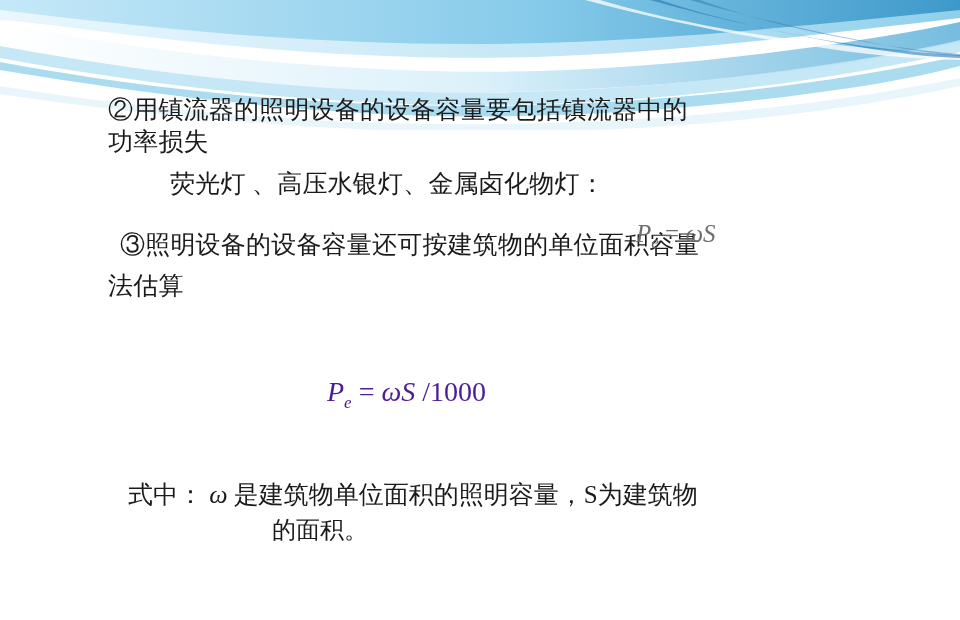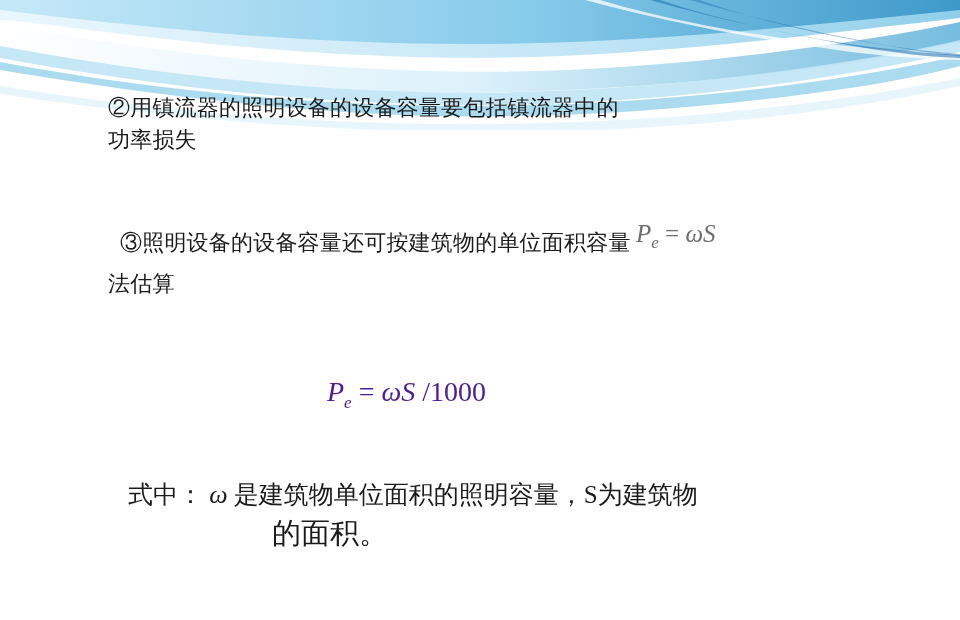--- a/index.html
+++ b/index.html
@@ -32,21 +32,21 @@
   .content {
     position: absolute;
     top: 86px;
     left: 0;
     width: 960px;
     height: 520px;
   }
   .line {
     position: absolute;
     color: #1b1b1b;
-    font-size: 22px;
+    font-size: 25px;
     line-height: 1.25;
     white-space: nowrap;
     letter-spacing: 0.2px;
   }
   .l1 { left: 108px; top: 8px; }
   .l2 { left: 108px; top: 40px; }
   .l3 { left: 170px; top: 82px; }
   .l4 { left: 120px; top: 130px; margin-top: 13px; }
   .l5 { left: 108px; top: 184px; text-align: right; }
   .overlay-faded {
@@ -79,21 +79,21 @@
     left: 128px;
     top: 392px;
     font-size: 25px;
     color: #1b1b1b;
     white-space: nowrap;
   }
   .note2 {
     position: absolute;
     left: 272px;
     top: 428px;
-    font-size: 29px;
+    font-size: 24px;
     color: #1b1b1b;
     white-space: nowrap;
   }
   .omega {
     font-family: "Liberation Serif", "DejaVu Serif", serif;
     font-style: italic;
     font-size: 26px;
   }
 </style>
 </head>
@@ -130,20 +130,21 @@
       <path d="M660,0 C720,20 800,38 880,48 C915,52 940,54 960,55 L960,58 C930,57 895,53 860,47 C785,34 710,17 650,0 Z" fill="#1c6fae" opacity="0.55"></path>
       <path d="M700,0 C760,22 840,40 920,50 C938,52 950,53 960,54 L960,56 C940,55 915,51 890,46 C815,32 745,16 690,0 Z" fill="#1c6fae" opacity="0.4"></path>
       <path d="M0,86 C150,110 320,126 500,124 C680,122 830,104 960,78 L960,86 C840,112 690,130 520,132 C340,134 160,118 0,94 Z" fill="#e6f5fc" opacity="0.9"></path>
     </svg>
   </div>
 
   <div class="content">
 
     <div class="line l1">②用镇流器的照明设备的设备容量要包括镇流器中的</div>
     <div class="line l2">功率损失</div>
+    <div class="line l3">荧光灯 、高压水银灯、金属卤化物灯：</div>
     <div class="line l4">③照明设备的设备容量还可按建筑物的单位面积容量</div>
     <div class="line l5">法估算</div>
 
     <div class="overlay-faded">
       <i>P</i><span class="sub">e</span> = <i>ωS</i>
     </div>
 
     <div class="formula">
       <i>P</i><span class="sub">e</span>
       <span>=</span>

